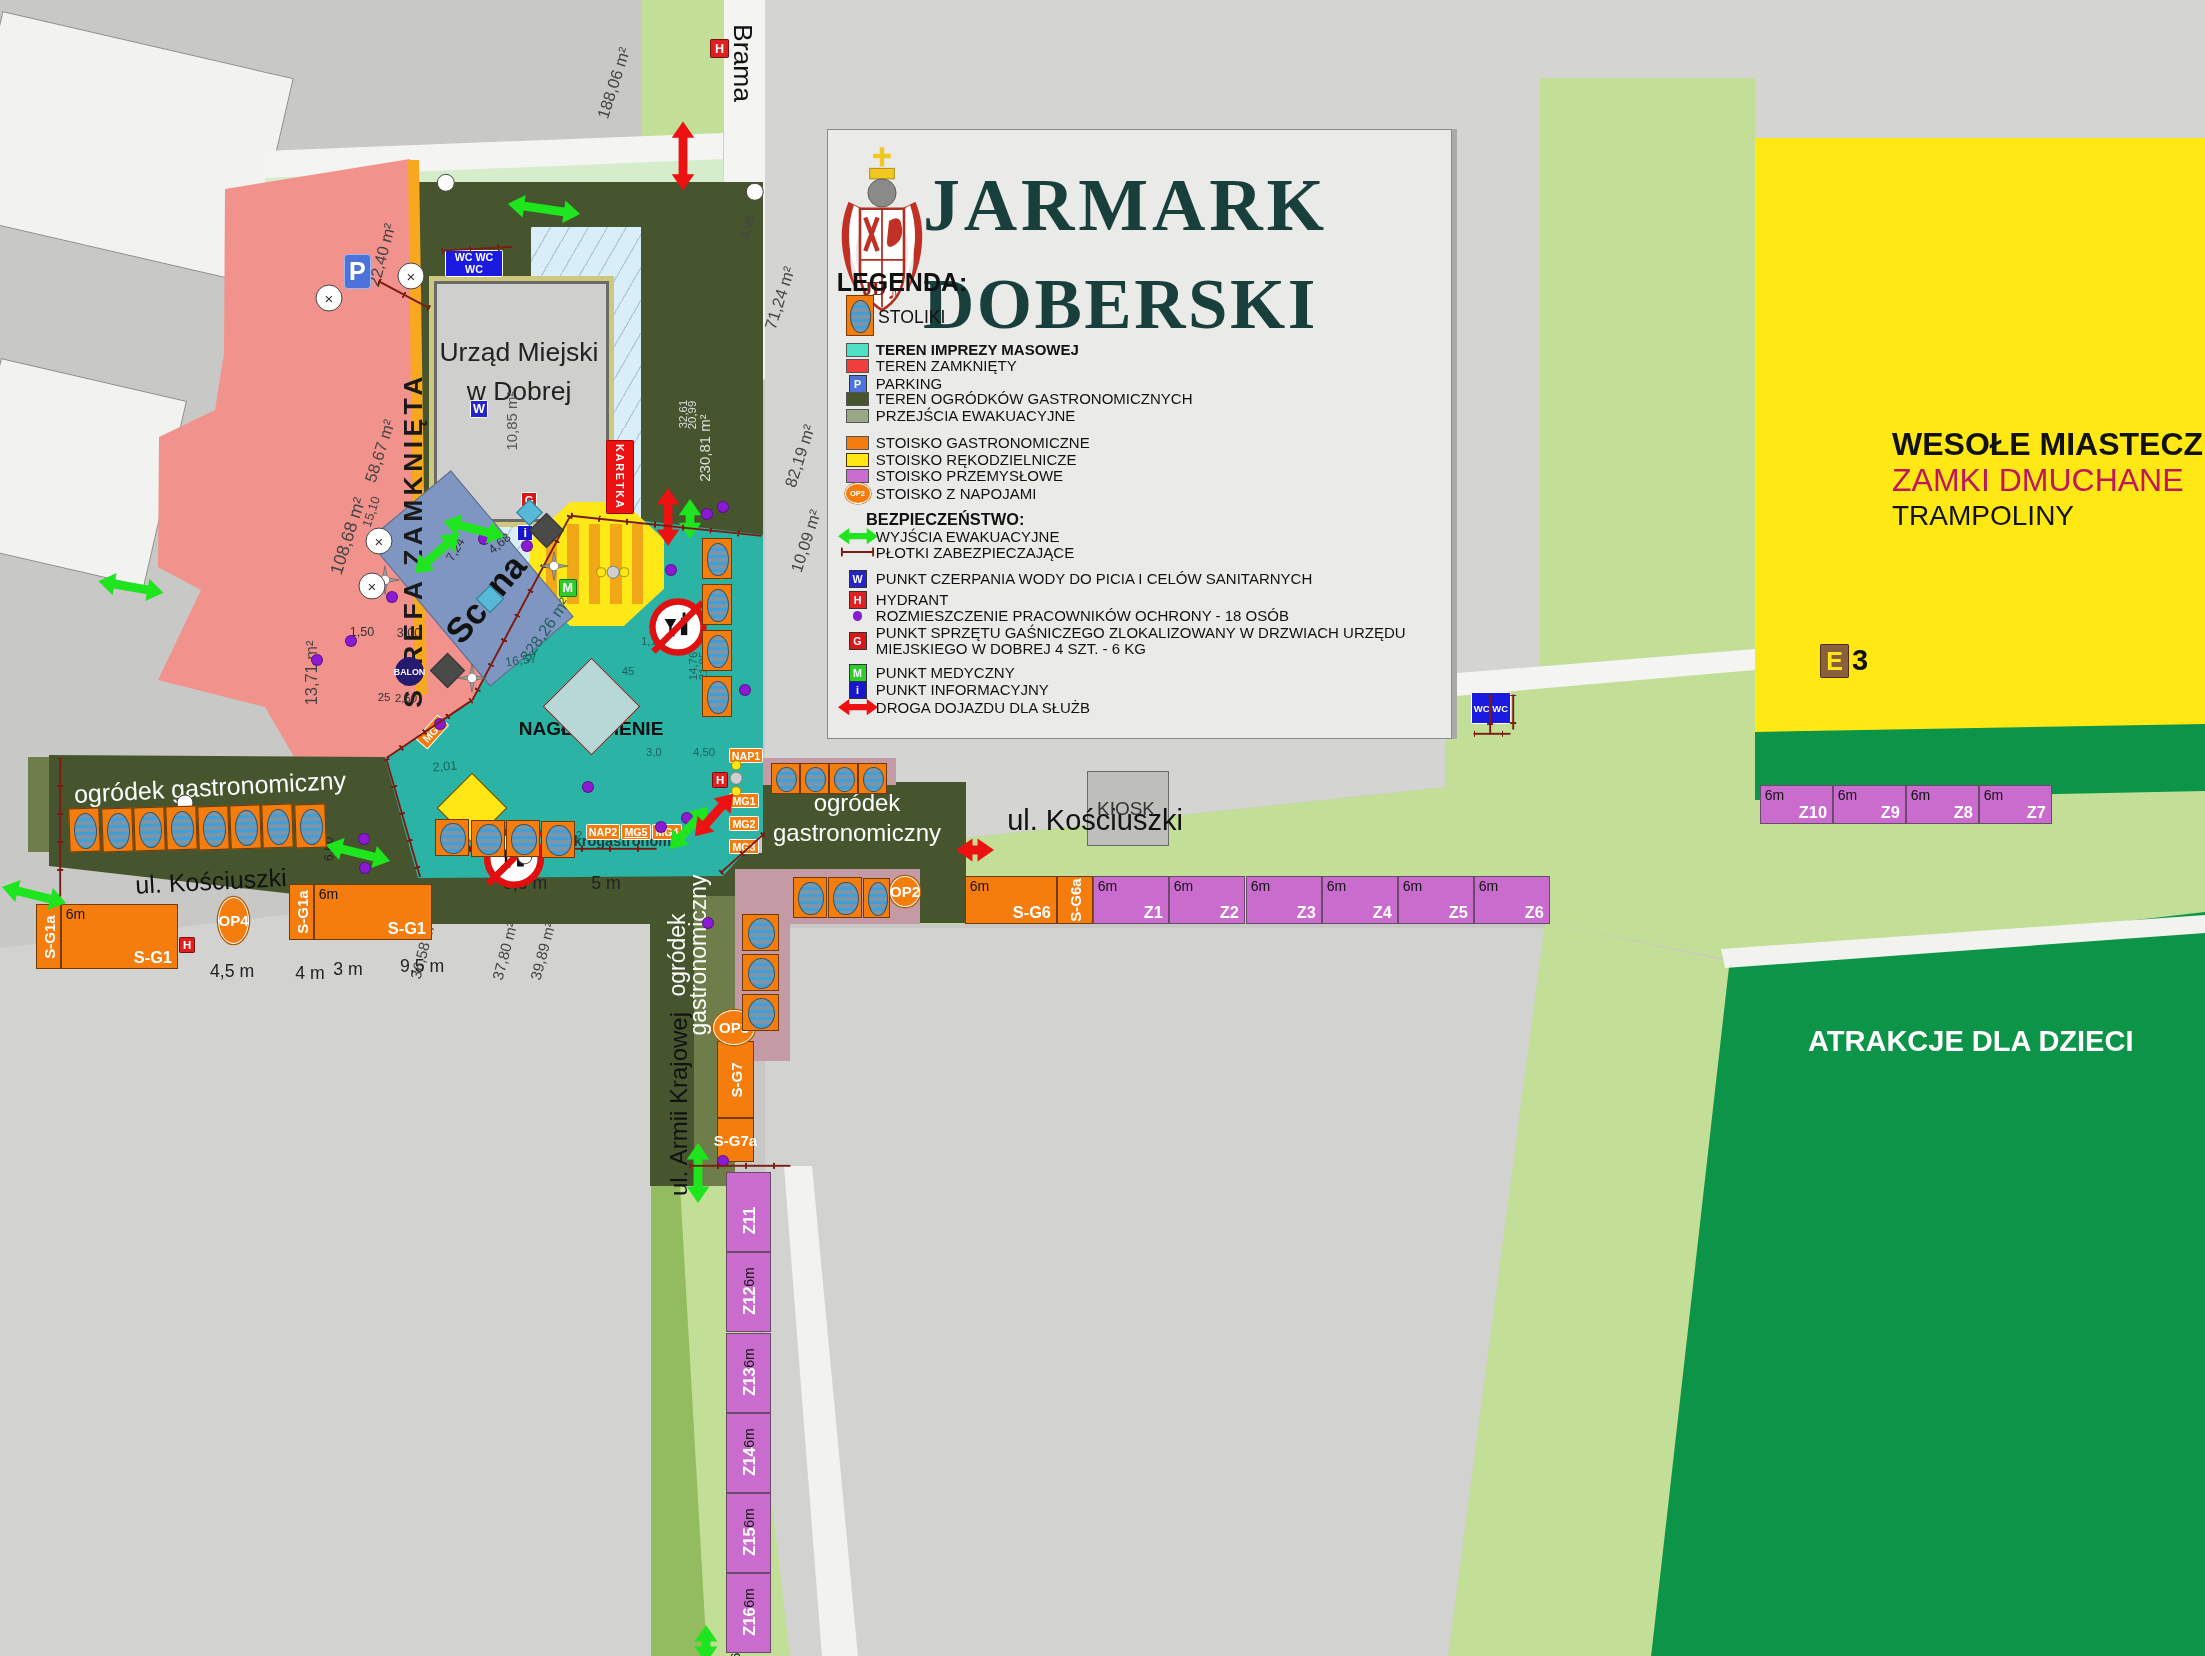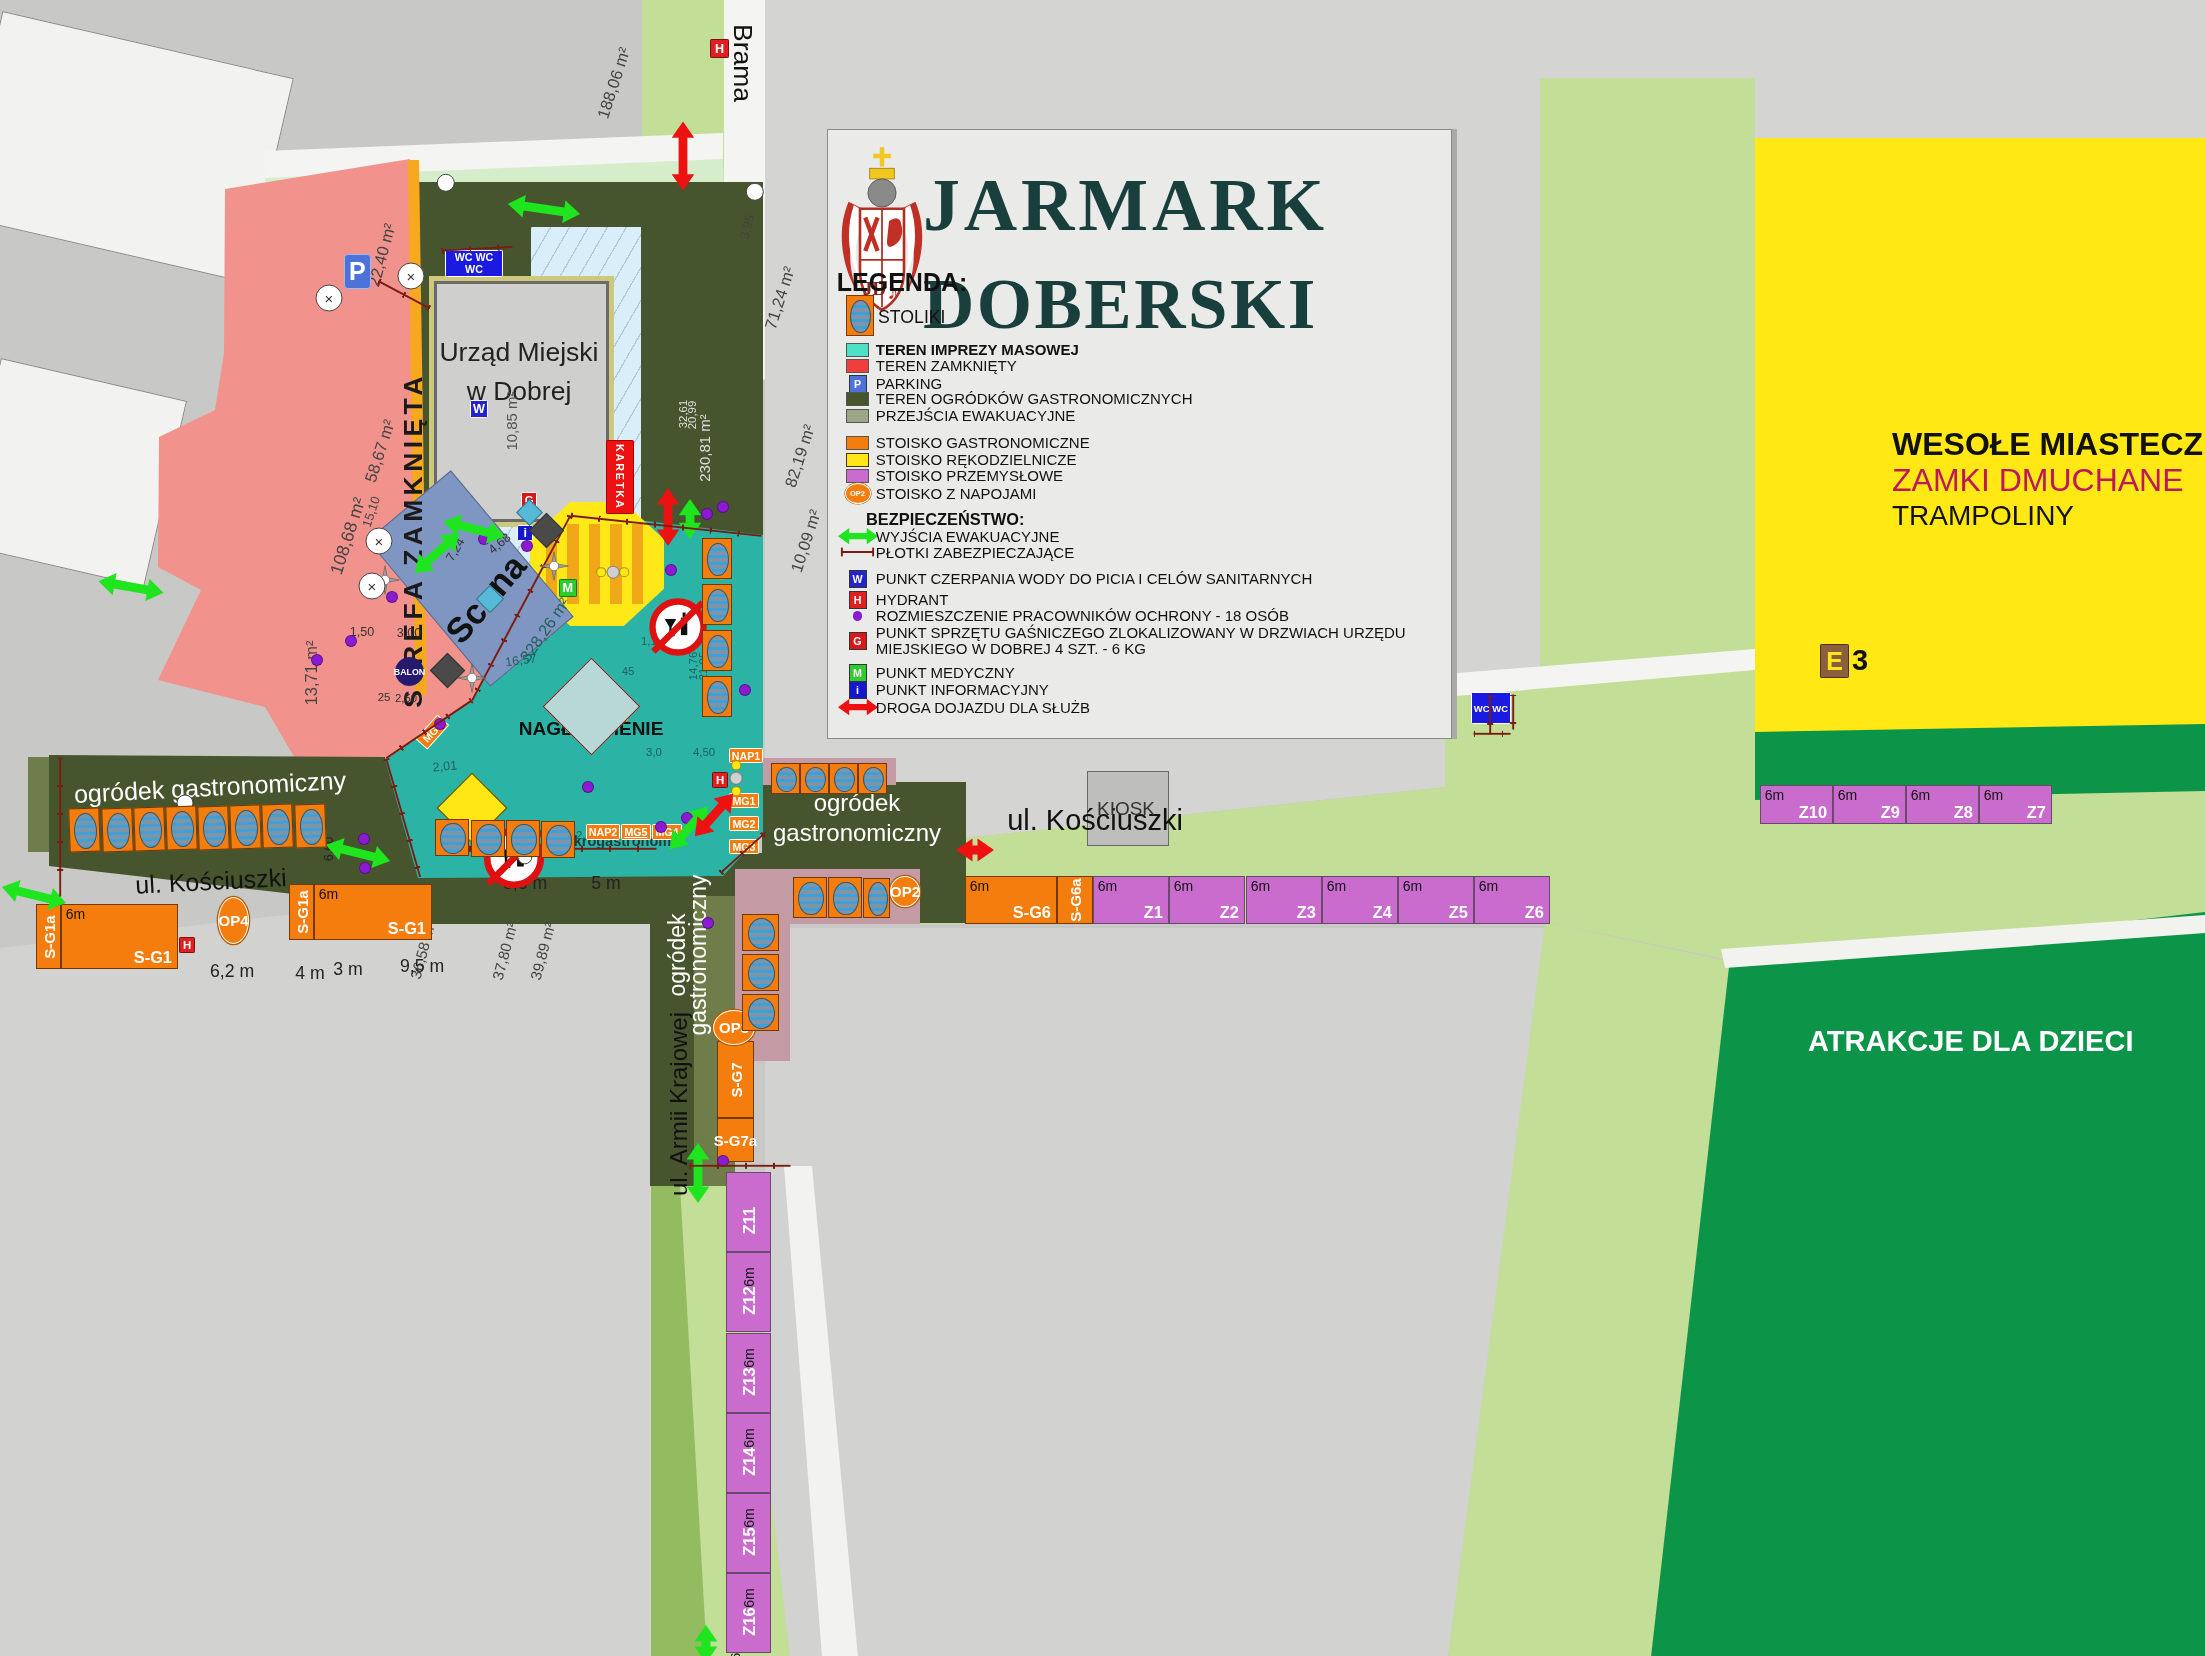--- a/index.html
+++ b/index.html
@@ -302,21 +302,21 @@
       <div class="mlabel" style="left: 409px; top: 634px; font-size: 12.6px; color: rgb(51, 51, 51); font-weight: 400; letter-spacing: 0px; transform: translate(-50%, -50%) rotate(0deg);">3,00</div>
       <div class="mlabel" style="left: 384px; top: 698px; font-size: 11.4px; color: rgb(51, 51, 51); font-weight: 400; letter-spacing: 0px; transform: translate(-50%, -50%) rotate(0deg);">25</div>
       <div class="mlabel" style="left: 406px; top: 699px; font-size: 11.4px; color: rgb(51, 51, 51); font-weight: 400; letter-spacing: 0px; transform: translate(-50%, -50%) rotate(0deg);">2,50</div>
       <div class="mlabel" style="left: 456px; top: 550px; font-size: 12.6px; color: rgb(51, 51, 51); font-weight: 400; letter-spacing: 0px; transform: translate(-50%, -50%) rotate(-60deg);">7,24</div>
       <div class="mlabel" style="left: 500px; top: 544px; font-size: 12.6px; color: rgb(51, 51, 51); font-weight: 400; letter-spacing: 0px; transform: translate(-50%, -50%) rotate(-40deg);">4,68</div>
       <div class="mlabel" style="left: 748px; top: 227px; font-size: 12.6px; color: rgb(68, 68, 68); font-weight: 400; letter-spacing: 0px; transform: translate(-50%, -50%) rotate(-75deg);">3,95</div>
       <div class="mlabel" style="left: 330px; top: 849px; font-size: 12.6px; color: rgb(34, 34, 34); font-weight: 400; letter-spacing: 0px; transform: translate(-50%, -50%) rotate(-90deg);">6,60</div>
       <div class="mlabel" style="left: 423px; top: 950px; font-size: 15px; color: rgb(68, 68, 68); font-weight: 400; letter-spacing: 0px; transform: translate(-50%, -50%) rotate(-75deg);">36,58 m²</div>
       <div class="mlabel" style="left: 505px; top: 951px; font-size: 15px; color: rgb(68, 68, 68); font-weight: 400; letter-spacing: 0px; transform: translate(-50%, -50%) rotate(-75deg);">37,80 m²</div>
       <div class="mlabel" style="left: 543px; top: 951px; font-size: 15px; color: rgb(68, 68, 68); font-weight: 400; letter-spacing: 0px; transform: translate(-50%, -50%) rotate(-75deg);">39,89 m²</div>
-      <div class="mlabel" style="left: 232px; top: 971px; font-size: 17.7px; color: rgb(34, 34, 34); font-weight: 400; letter-spacing: 0px; transform: translate(-50%, -50%) rotate(0deg);">6,2 m</div>
+      <div class="mlabel" style="left: 232px; top: 971px; font-size: 17.7px; color: rgb(34, 34, 34); font-weight: 400; letter-spacing: 0px; transform: translate(-50%, -50%) rotate(0deg);">4,5 m</div>
       <div class="mlabel" style="left: 310px; top: 973px; font-size: 17.7px; color: rgb(34, 34, 34); font-weight: 400; letter-spacing: 0px; transform: translate(-50%, -50%) rotate(0deg);">4 m</div>
       <div class="mlabel" style="left: 348px; top: 969px; font-size: 17.7px; color: rgb(34, 34, 34); font-weight: 400; letter-spacing: 0px; transform: translate(-50%, -50%) rotate(0deg);">3 m</div>
       <div class="mlabel" style="left: 422px; top: 966px; font-size: 17.7px; color: rgb(34, 34, 34); font-weight: 400; letter-spacing: 0px; transform: translate(-50%, -50%) rotate(0deg);">9,5 m</div>
       <div class="mlabel" style="left: 525px; top: 883px; font-size: 17.7px; color: rgb(34, 34, 34); font-weight: 400; letter-spacing: 0px; transform: translate(-50%, -50%) rotate(0deg);">8,5 m</div>
       <div class="mlabel" style="left: 606px; top: 883px; font-size: 17.7px; color: rgb(34, 34, 34); font-weight: 400; letter-spacing: 0px; transform: translate(-50%, -50%) rotate(0deg);">5 m</div>
       <div class="stall" style="left: 36px; top: 904px; width: 25px; height: 65px; background: rgb(245, 125, 13); border: 1.3px solid rgba(60, 30, 0, 0.7);">
         <div class="vlb">S-G1a</div>
       </div>
       <div class="stall" style="left: 61px; top: 904px; width: 117px; height: 65px; background: rgb(245, 125, 13); border: 1.3px solid rgba(60, 30, 0, 0.7);">
         <div class="s6">6m</div>

